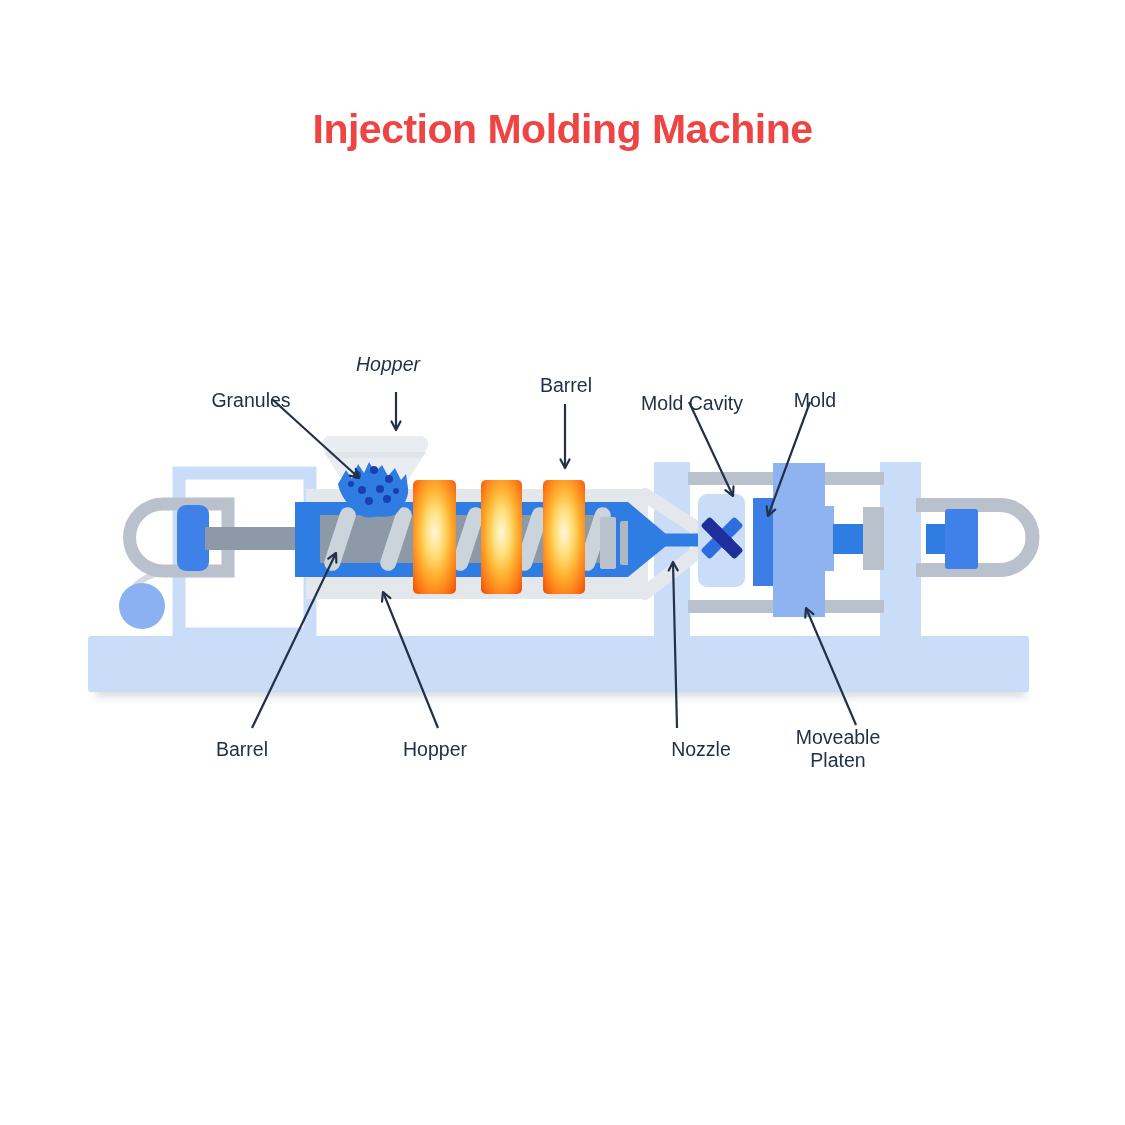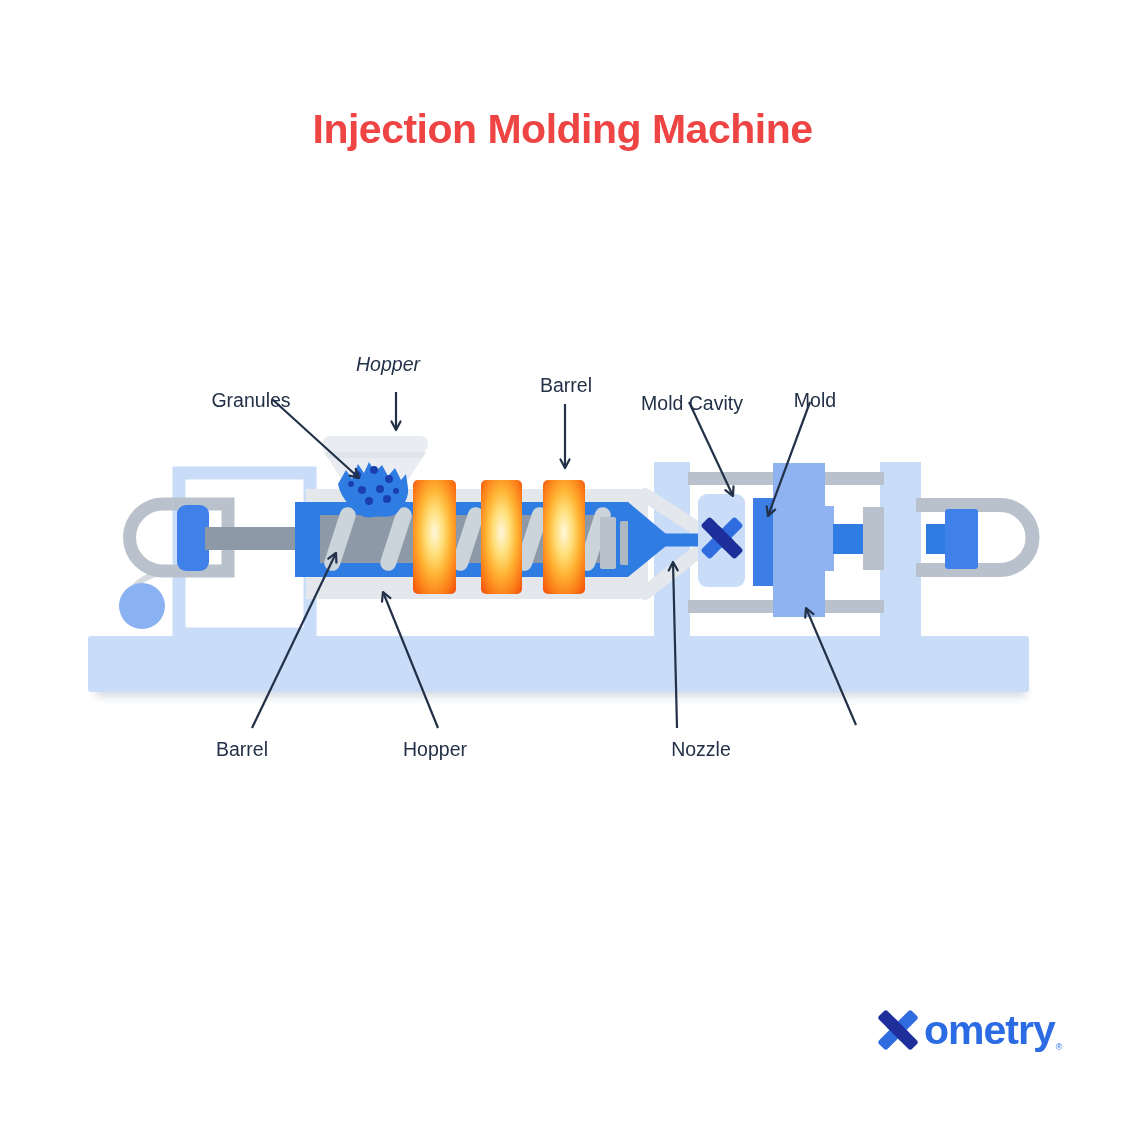--- a/index.html
+++ b/index.html
@@ -144,24 +144,16 @@
   </svg>
 
   <div class="label" style="left:251px;top:400px;">Granules</div>
   <div class="label" style="left:388px;top:364px;font-style:italic;">Hopper</div>
   <div class="label" style="left:566px;top:385px;">Barrel</div>
   <div class="label" style="left:692px;top:384px;margin-top:19px;">Mold Cavity</div>
   <div class="label" style="left:815px;top:400px;">Mold</div>
   <div class="label" style="left:242px;top:749px;">Barrel</div>
   <div class="label" style="left:435px;top:749px;">Hopper</div>
   <div class="label" style="left:677px;top:749px;margin-left:24px;">Nozzle</div>
+  <div class="label wrap" style="left:838px;top:749px;">Moveable Platen</div>
 
-  <div class="logo">
-    <svg width="56" height="56" viewBox="-30 -30 60 60">
-      <rect x="-25" y="-6.5" width="50" height="13" rx="3" fill="#1e2f9b" transform="rotate(45)"></rect>
-      <rect x="-25" y="-6.5" width="50" height="13" rx="3" fill="#2e6ce0" transform="rotate(-45)"></rect>
-      <rect x="-12" y="-6.5" width="24" height="13" rx="3" fill="#1e2f9b" transform="rotate(45)"></rect>
-    </svg>
-    <span class="word">ometry</span>
-    <span class="reg">®</span>
-  </div>
 
 </div>
 
 </body></html>

